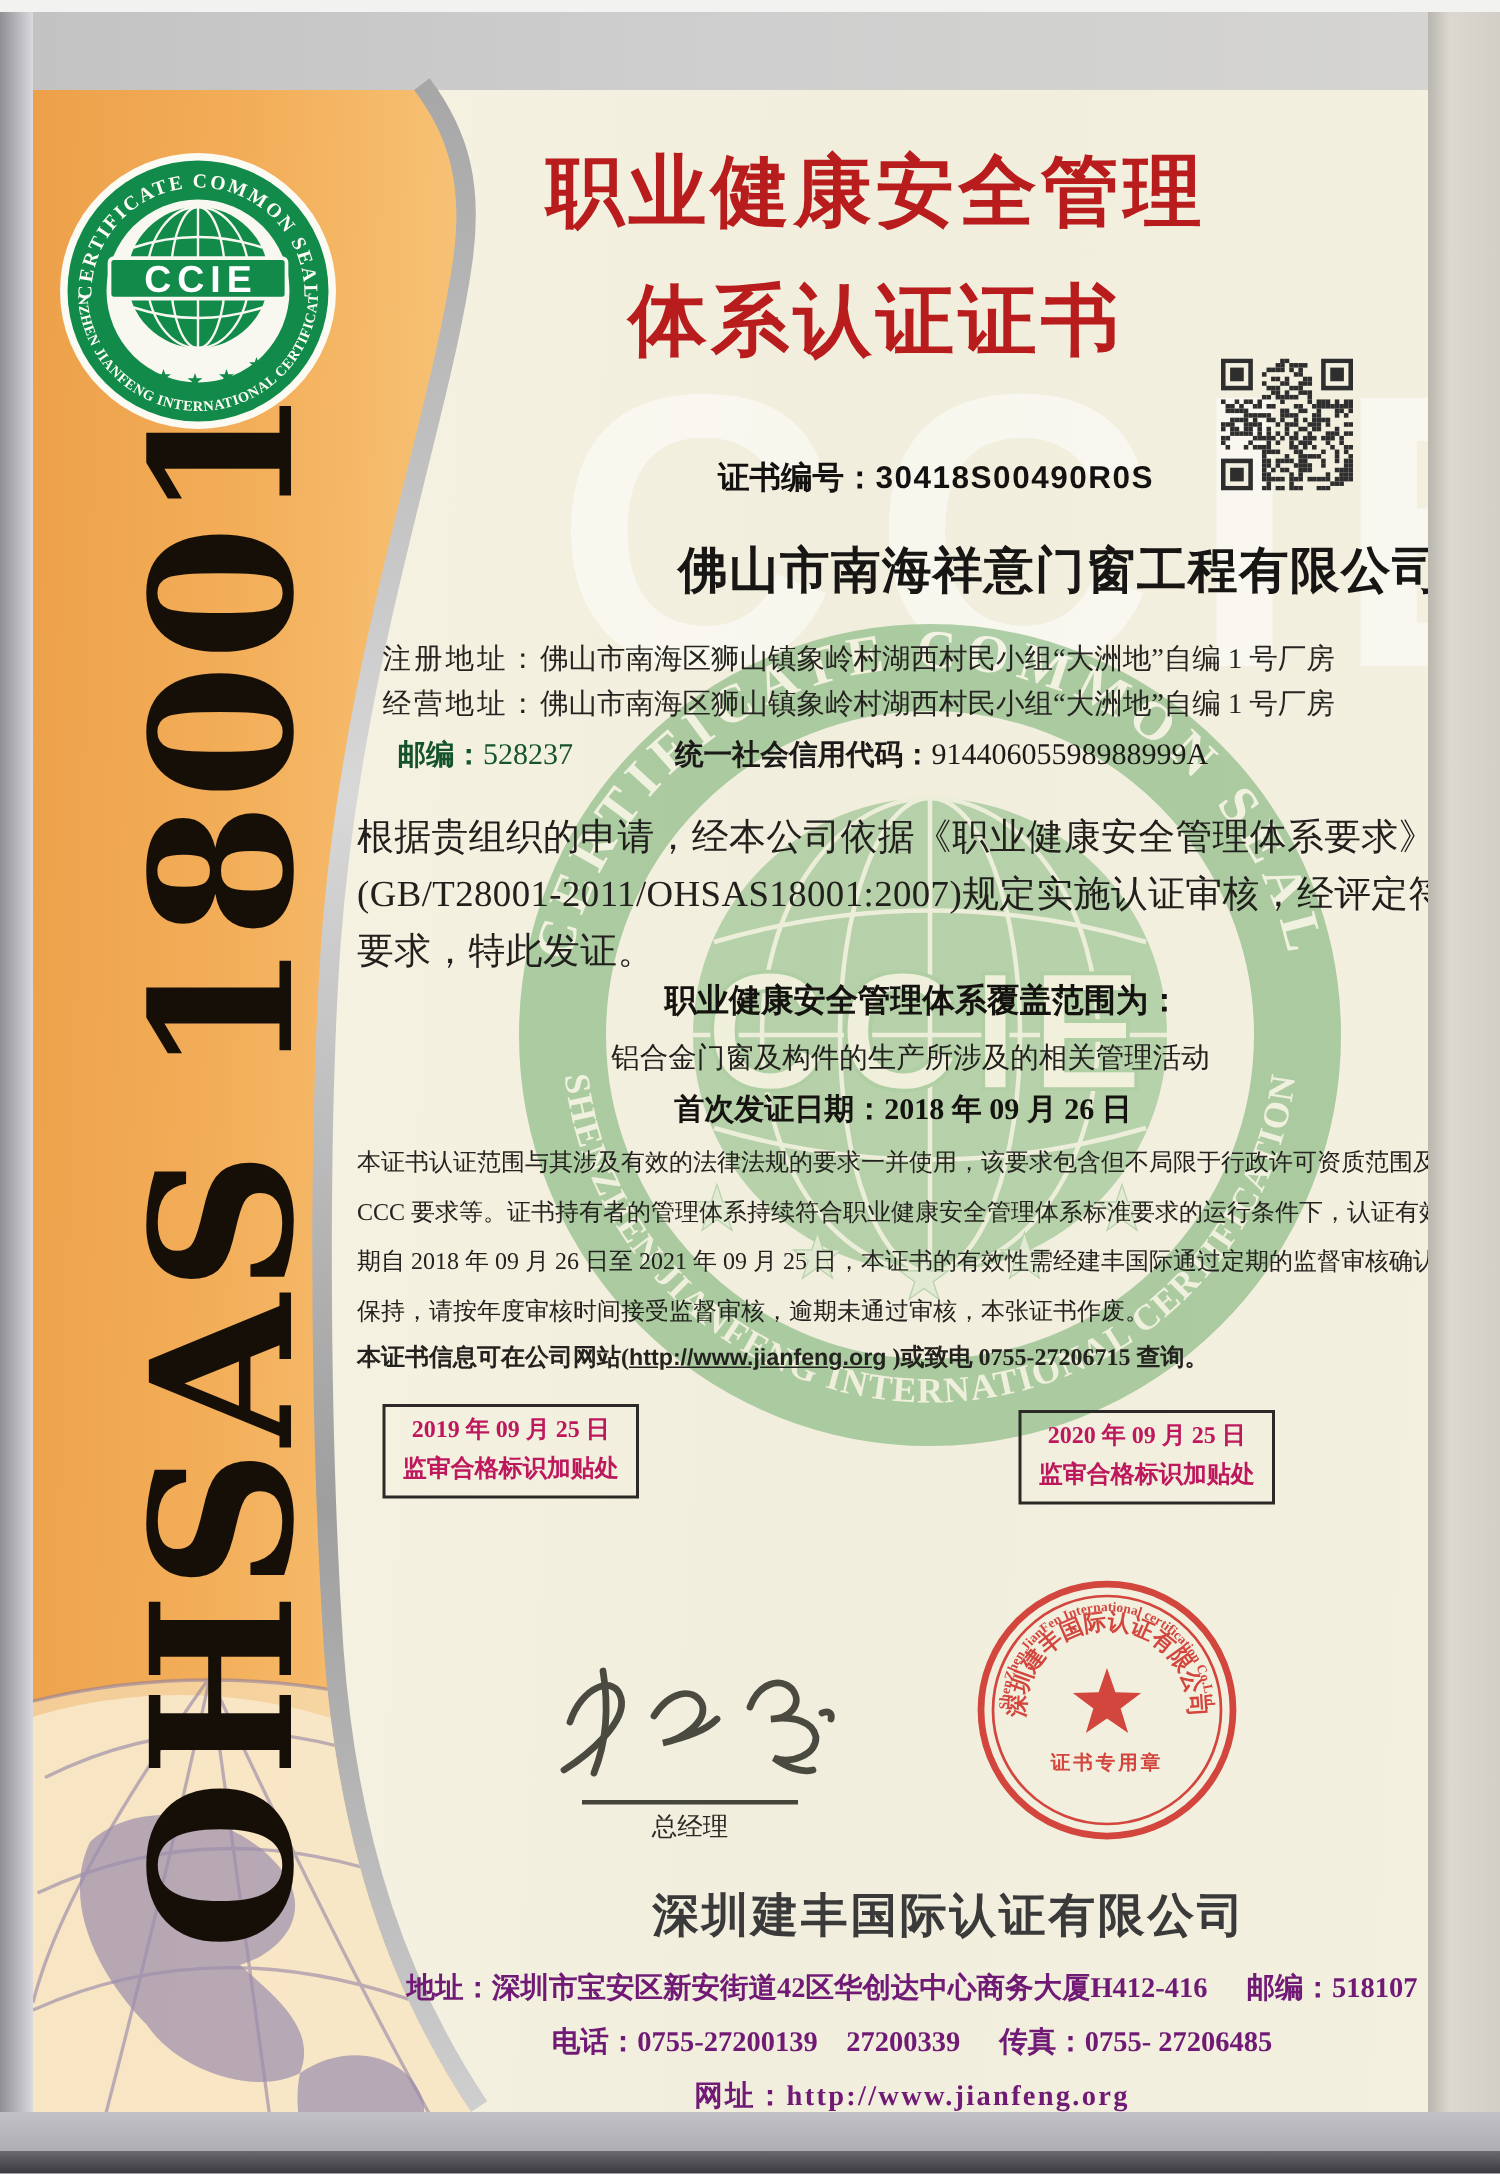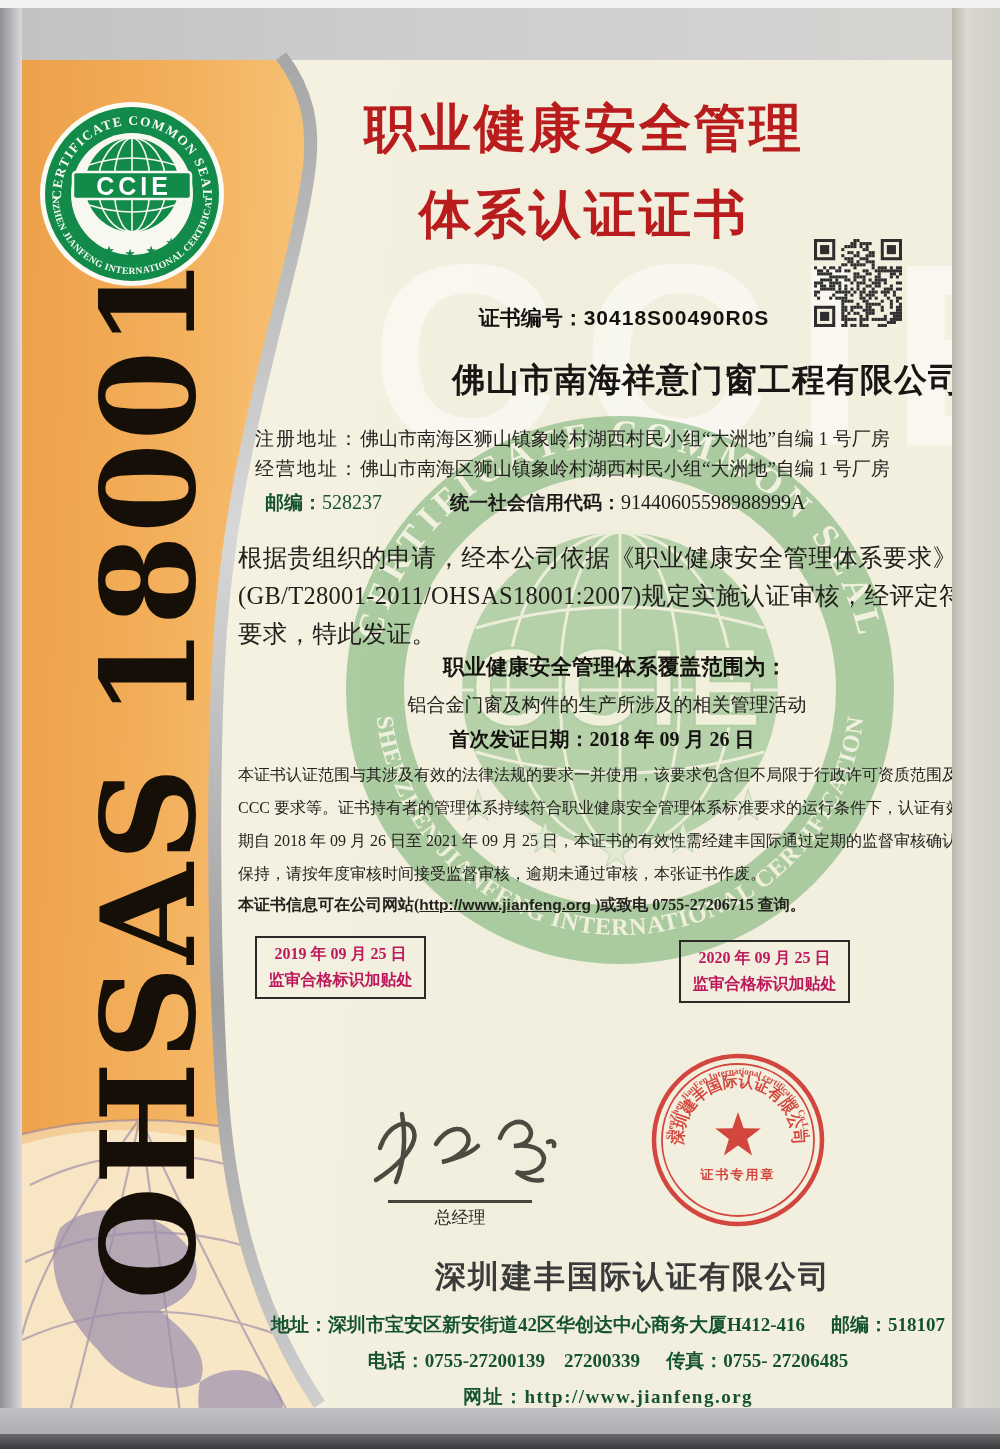--- a/index.html
+++ b/index.html
@@ -41,21 +41,21 @@
   .term{left:238px;width:722px;font-size:16px;color:#24221e;}
   .infoline{font-weight:bold;}
   .infoline .url{text-decoration:underline;font-family:"Liberation Sans","DejaVu Sans",sans-serif;font-size:15.5px;}
   .stickerbox{width:167px;height:56px;border:2px solid #2c2a26;text-align:center;
               font-weight:bold;font-size:16px;line-height:26px;padding-top:3px;color:#be185d;}
   .sigline{left:388px;top:1200px;width:144px;height:0;border-top:3px solid #45453c;}
   .signer{left:388px;top:1206px;width:144px;text-align:center;font-size:17px;color:#2a2822;}
   .issuer{left:283px;top:1256px;width:700px;text-align:center;font-weight:bold;
           font-size:31px;letter-spacing:2px;color:#3a3a3a;
           font-family:"Liberation Sans","DejaVu Sans",sans-serif;}
-  .contact{left:240px;width:736px;text-align:center;font-weight:bold;font-size:19px;color:#14532d;}
+  .contact{left:240px;width:736px;text-align:center;font-weight:bold;font-size:19px;color:#701a75;}
   .gap{display:inline-block;width:26px;}
 </style>
 </head>
 <body>
 
 <div id="page">
 
   <div class="abs f-topwhite"></div>
   <div class="abs f-topgray"></div>
   <div class="abs paper"></div>

